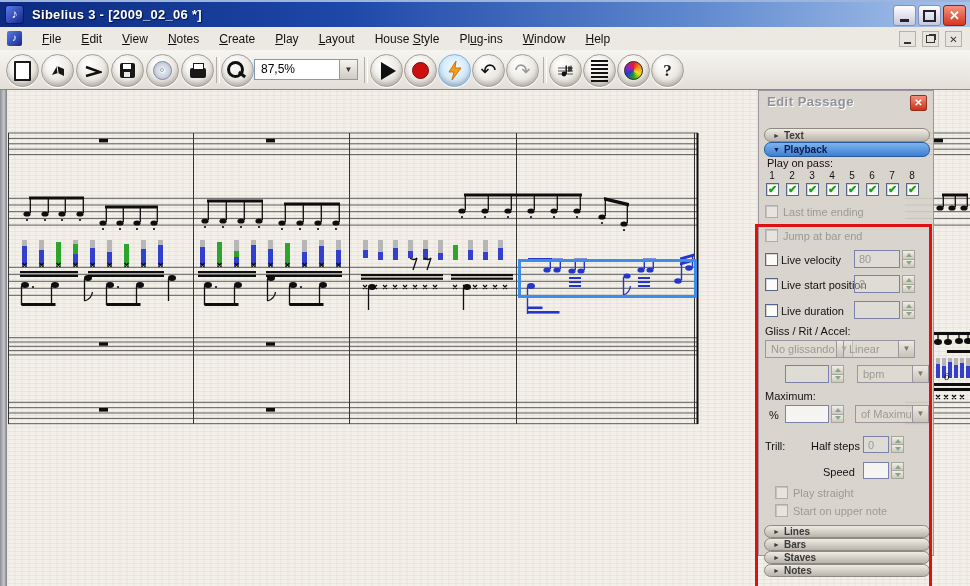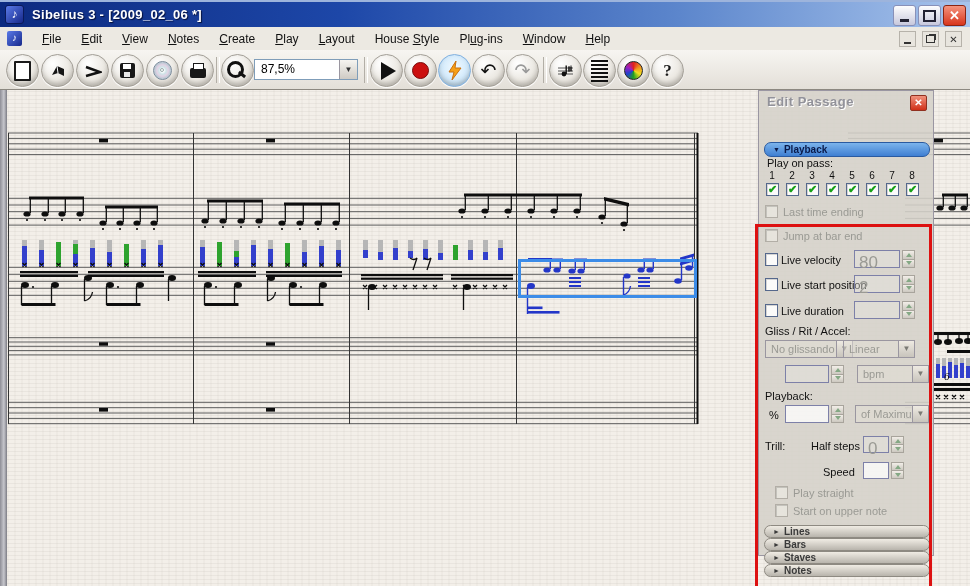--- a/index.html
+++ b/index.html
@@ -115,21 +115,21 @@
   .pill.active{background:linear-gradient(#7cb4ec,var(--playback-header-blue,#3f7fd2));
     border-color:#2a5aa0;color:#0a1a4a;}
   .plabel{position:absolute;font-size:11px;color:#111;}
   .plabel.dis{color:#9a9a94;}
   .pass-num{position:absolute;width:14px;text-align:center;font-size:10px;color:#111;top:79px;}
   .cb{position:absolute;width:13px;height:13px;box-sizing:border-box;background:rgba(255,255,255,.9);
     border:1px solid #55688c;box-shadow:inset 1px 1px 0 rgba(0,0,0,.15);cursor:pointer;
     font-size:11px;font-weight:bold;color:#18a018;line-height:11px;text-align:center;}
   .cb.dis{background:rgba(242,240,234,.55);border-color:#b2aea6;}
   .pfield{position:absolute;height:18px;box-sizing:border-box;border:1px solid #7d80a8;
-    background:rgba(236,234,228,.35);font-size:17px;color:#9a9a94;padding:2px 0 4px 4px;}
+    background:rgba(236,234,228,.35);font-size:11px;color:#9a9a94;padding:2px 0 4px 4px;}
   .pfield.lit{background:rgba(255,255,255,.75);color:#555;}
   .spin{position:absolute;width:13px;height:18px;display:flex;flex-direction:column;}
   .spin b{flex:1;border:1px solid #a8a49c;background:linear-gradient(#f2eee8,#ccc8c0);
     display:flex;align-items:center;justify-content:center;}
   .spin b:first-child{border-bottom:none;}
   .spin i{display:block;width:0;height:0;border-left:3px solid transparent;border-right:3px solid transparent;}
   .spin .up i{border-bottom:4px solid #84a884;}
   .spin .dn i{border-top:4px solid #84a884;}
   .combo{position:absolute;height:18px;box-sizing:border-box;border:1px solid #9a96a0;
     background:rgba(226,222,214,.55);display:flex;cursor:default;}
@@ -505,20 +505,24 @@
     </svg>
 
     <div class="page-edge"></div>
 
     <div class="sel-box"></div>
 
     <div class="panel">
       <div class="panel-title">Edit Passage</div>
       <div class="panel-close">✕</div>
 
+      <div class="pill" style="top:37px">
+          <span class="arr">►</span>
+          <span>Text</span>
+        </div>
       <div class="pill active" style="top:51px;height:13px">
           <span class="arr">▼</span>
           <span>Playback</span>
         </div>
 
       <div class="plabel" style="left:8px;top:66px">Play on pass:</div>
       <span class="pass-num" style="left:6px">1</span>
       <span class="pass-num" style="left:26px">2</span>
       <span class="pass-num" style="left:46px">3</span>
       <span class="pass-num" style="left:66px">4</span>
@@ -592,21 +596,21 @@
           </b>
           <b class="dn">
             <i></i>
           </b>
         </div>
       <div class="combo" style="left:98px;top:274px;width:72px">
         <span class="ctext">bpm</span>
         <span class="cbtn">▼</span>
       </div>
 
-      <div class="plabel" style="left:6px;top:299px">Playback:</div>
+      <div class="plabel" style="left:6px;top:299px">Maximum:</div>
       <div class="plabel" style="left:10px;top:318px">%</div>
       <div class="pfield lit" style="left:26px;top:314px;width:44px"></div>
       <div class="spin" style="left:72px;top:314px">
           <b class="up">
             <i></i>
           </b>
           <b class="dn">
             <i></i>
           </b>
         </div>

